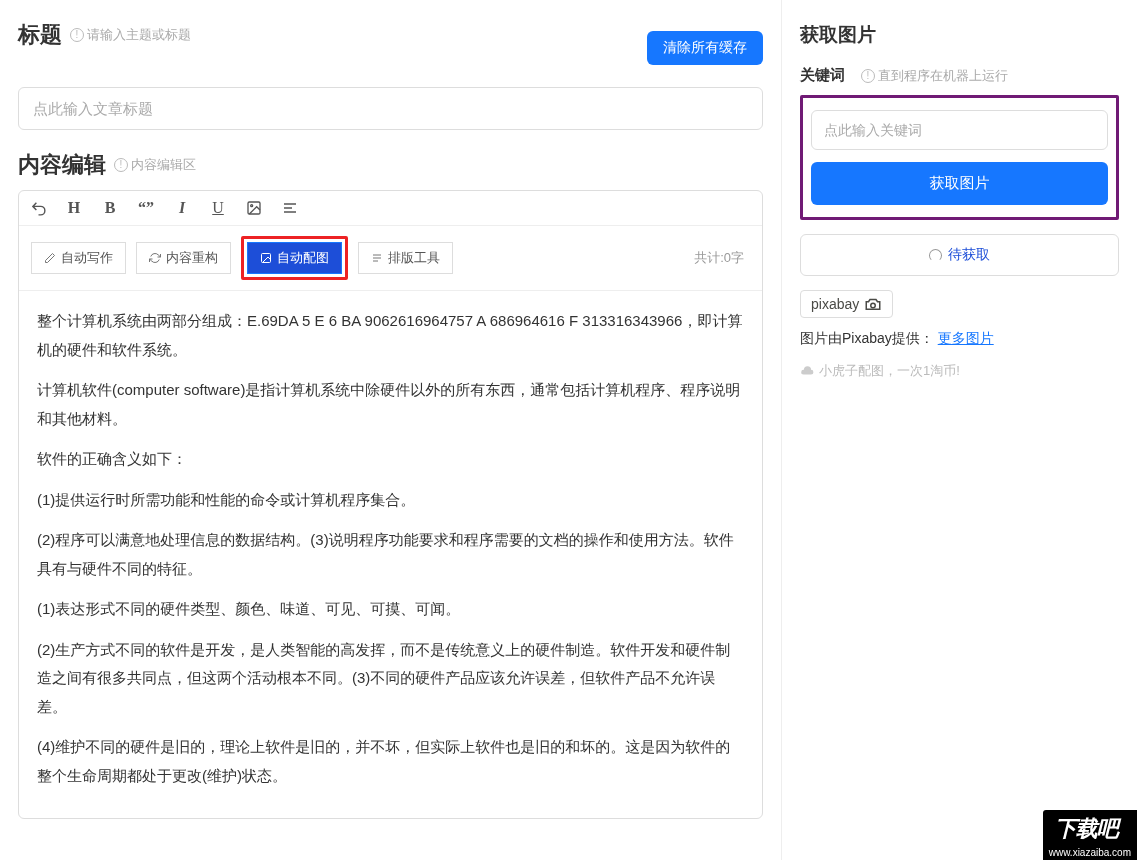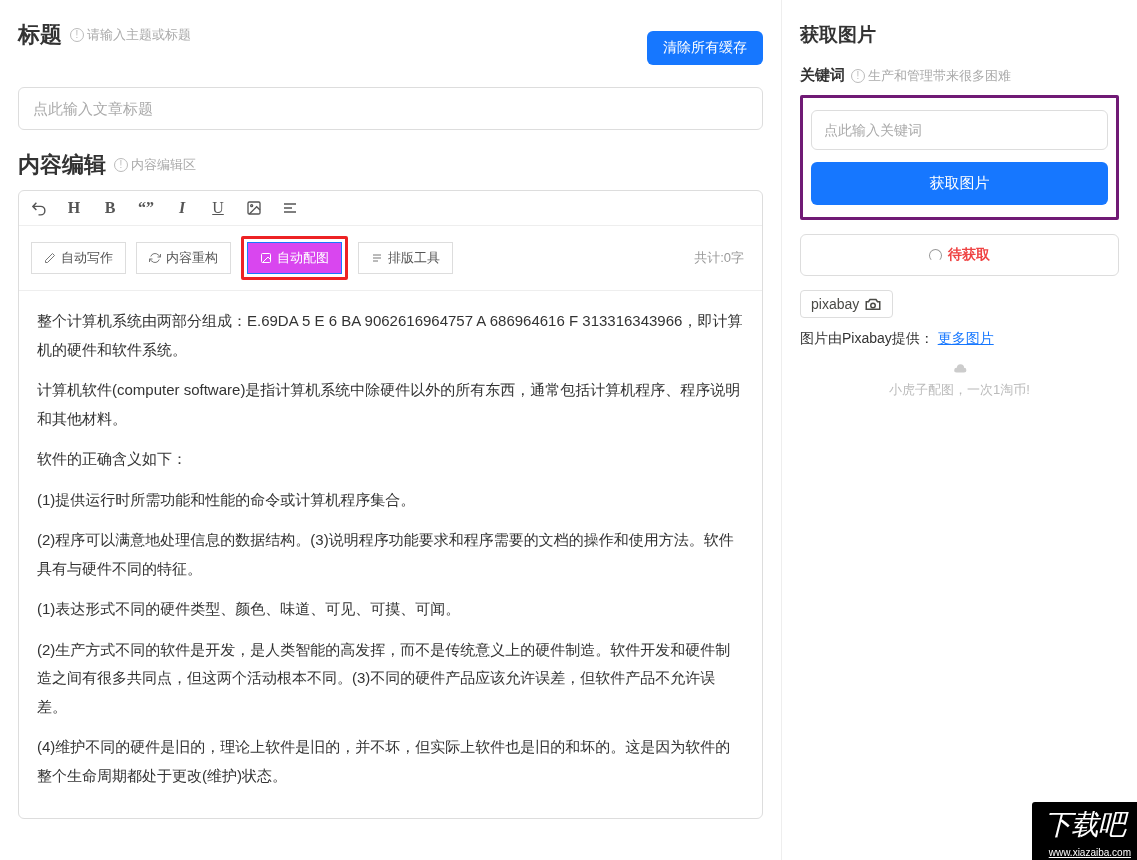--- a/index.html
+++ b/index.html
@@ -13,41 +13,41 @@
 .hint-icon { display: inline-block; width: 14px; height: 14px; border: 1px solid #bbb; border-radius: 50%; text-align: center; line-height: 12px; font-size: 10px; color: #bbb; }
 .title-row { display: flex; justify-content: space-between; align-items: center; margin-bottom: 12px; }
 .clear-cache-btn { background: #1677ff; color: #ffffff; border: none; border-radius: 6px; padding: 8px 16px; font-size: 14px; cursor: pointer; }
 .title-input { width: 100%; border: 1px solid #ddd; border-radius: 6px; padding: 12px 14px; font-size: 15px; color: #701a75; margin-bottom: 20px; }
 .title-input::placeholder { color: #aaa; }
 .content-box { border: 1px solid #ddd; border-radius: 6px; overflow: hidden; }
 .toolbar-row1 { display: flex; align-items: center; padding: 8px 10px; border-bottom: 1px solid #eee; gap: 18px; }
 .tool-icon { color: #555; font-size: 16px; cursor: pointer; display: inline-flex; align-items: center; justify-content: center; width: 18px; height: 18px; }
 .toolbar-row2 { display: flex; align-items: center; padding: 10px 12px; border-bottom: 1px solid #eee; gap: 10px; }
 .tool-btn { display: inline-flex; align-items: center; gap: 5px; padding: 6px 12px; border: 1px solid #ddd; border-radius: 0; background: #fff; color: #555; font-size: 13px; cursor: pointer; }
-.tool-btn.primary { background: #d946ef; color: #fff; border-color: #1677ff; }
+.tool-btn.primary { background: #1d4ed8; color: #fff; border-color: #1677ff; }
 .red-box { border: 3px solid #ed2224; padding: 3px; border-radius: 2px; }
 .counter { margin-left: auto; color: #999; font-size: 13px; padding-right: 6px; }
 .editor-body { padding: 16px 18px; font-size: 15px; line-height: 1.9; color: #333; }
 .editor-body p { margin-bottom: 12px; }
 .sidebar .section-title2 { font-size: 19px; font-weight: 600; margin-bottom: 18px; }
-.sidebar-label-row { display: flex; align-items: center; gap: 6px; margin-bottom: 10px; }
+.sidebar-label-row { display: flex; align-items: center; gap: 16px; margin-bottom: 10px; }
 .sidebar-label { font-size: 15px; font-weight: 600; }
 .red-panel { border: 3px solid #701a75; padding: 12px 8px; border-radius: 2px; margin-bottom: 14px; }
 .keyword-input { width: 100%; border: 1px solid #ddd; border-radius: 6px; padding: 11px 12px; font-size: 14px; margin-bottom: 12px; }
 .keyword-input::placeholder { color: #aaa; }
 .fetch-btn { width: 100%; background: #1677ff; color: #fff; border: none; border-radius: 6px; padding: 12px; font-size: 15px; cursor: pointer; }
-.pending-box { border: 1px solid #ddd; border-radius: 6px; padding: 11px; text-align: center; color: #ef4444; font-size: 14px; margin-bottom: 14px; display: flex; align-items: center; justify-content: center; gap: 6px; font-weight: bold; }
+.pending-box { border: 1px solid #ddd; border-radius: 6px; padding: 11px; text-align: center; color: #1d4ed8; font-size: 14px; margin-bottom: 14px; display: flex; align-items: center; justify-content: center; gap: 6px; }
 .spinner { display: inline-block; width: 13px; height: 13px; border: 1.5px solid #999; border-bottom-color: transparent; border-radius: 50%; }
 .pixabay-box { display: inline-flex; align-items: center; border: 1px solid #ddd; border-radius: 4px; padding: 5px 10px; font-size: 14px; font-weight: 500; margin-bottom: 12px; gap: 5px; color: #4a4a46; }
 .credit-line { font-size: 14px; color: #333; margin-bottom: 14px; }
 .credit-line a { color: #1677ff; text-decoration: underline; }
-.tip-line { font-size: 13px; color: #bbb; display: flex; align-items: center; gap: 5px; flex-direction: column; }
+.tip-line { font-size: 13px; color: #bbb; display: flex; align-items: center; gap: 5px; }
 .watermark { position: fixed; right: 0; bottom: 0; pointer-events: none; }
-.wm-logo { background: #000; color: #fff; font-size: 28px; font-weight: 400; font-style: italic; padding: 4px 12px 2px; letter-spacing: -1px; border-top-left-radius: 3px; }
-.wm-url { background: #000; color: #fff; font-size: 10px; text-align: right; padding: 1px 6px 2px; text-decoration: underline; }
+.wm-logo { background: #000; color: #fff; font-size: 22px; font-weight: 700; font-style: italic; padding: 4px 12px 2px; letter-spacing: -1px; border-top-left-radius: 3px; }
+.wm-url { background: #000; color: #fff; font-size: 10px; text-align: right; padding: 1px 6px 2px; }
 </style>
 </head>
 <body>
 
 <div class="container">
   <div class="main">
 
     <div class="title-row">
       <div class="section-header">
         <span class="section-title">标题</span>
@@ -144,21 +144,21 @@
     </div>
   </div>
 
   <div class="sidebar">
     <div class="section-title2">获取图片</div>
 
     <div class="sidebar-label-row">
       <span class="sidebar-label">关键词</span>
       <span class="hint">
         <span class="hint-icon">!</span>
-        <span>生产和管理带来很多困难</span>
+        <span>直到程序在机器上运行</span>
       </span>
     </div>
 
     <div class="red-panel">
       <input class="keyword-input" placeholder="点此输入关键词" style="">
       <button class="fetch-btn">获取图片</button>
     </div>
 
     <div class="pending-box">
       <span class="spinner"></span>

